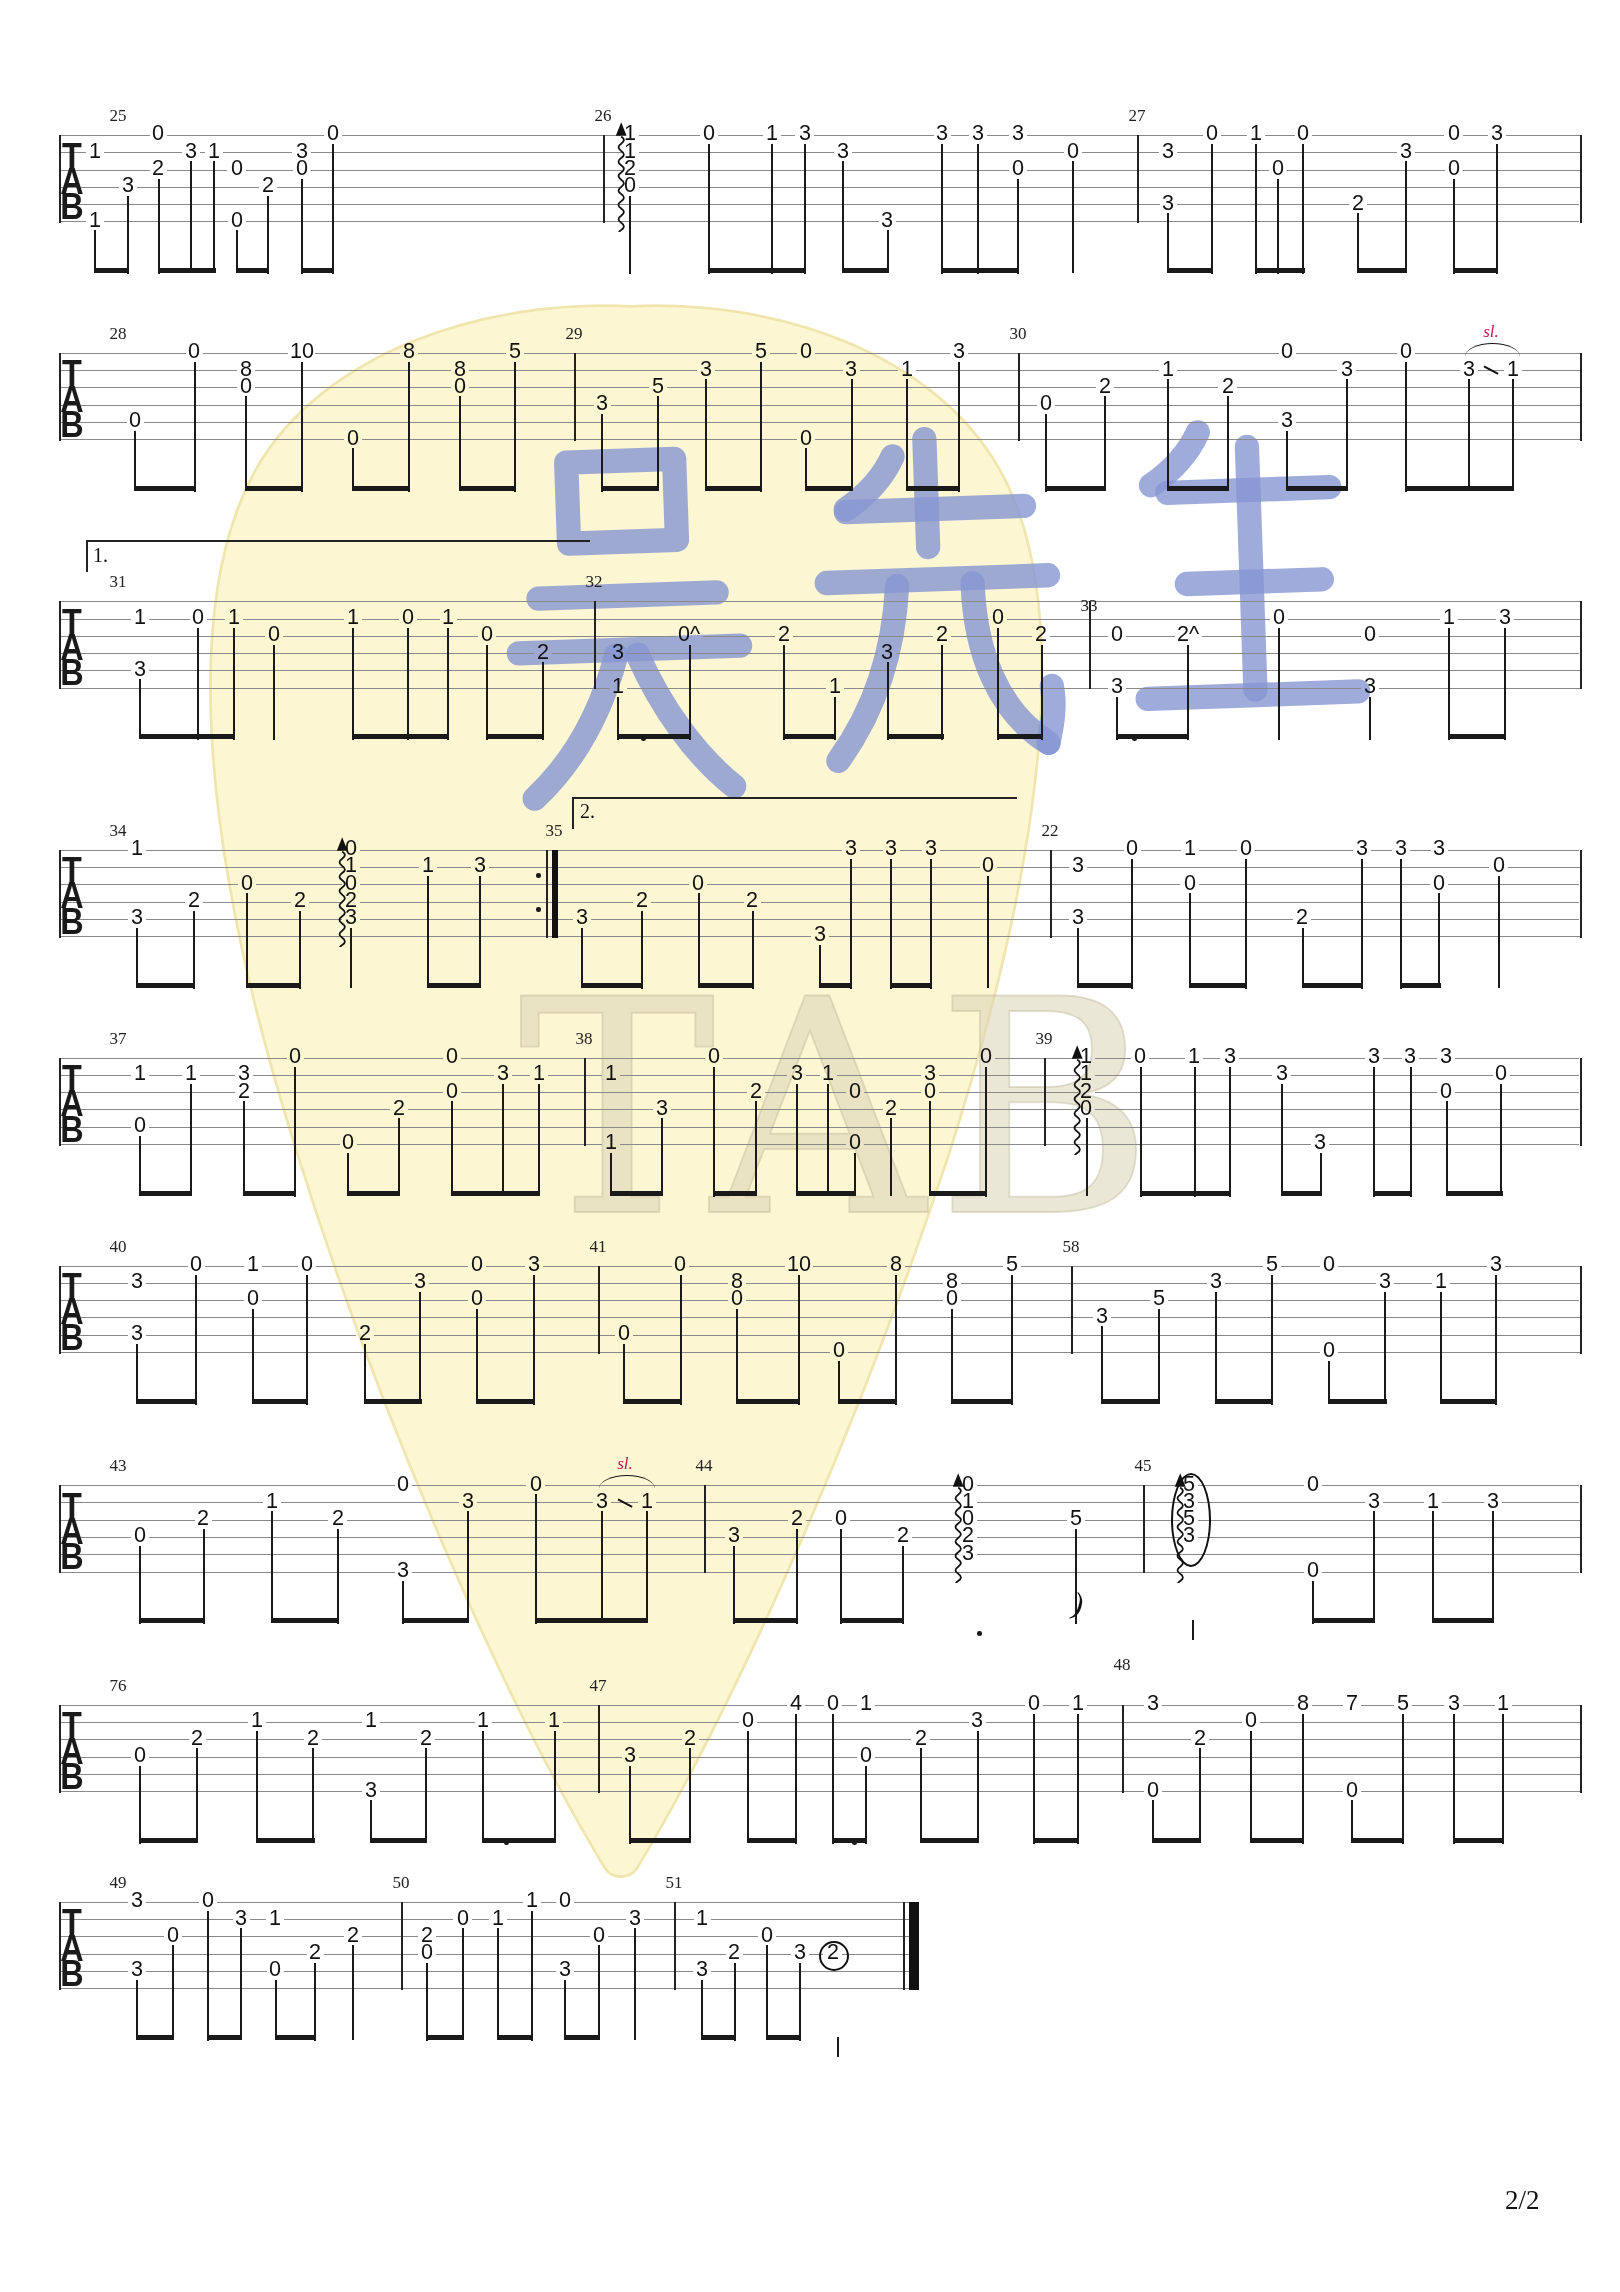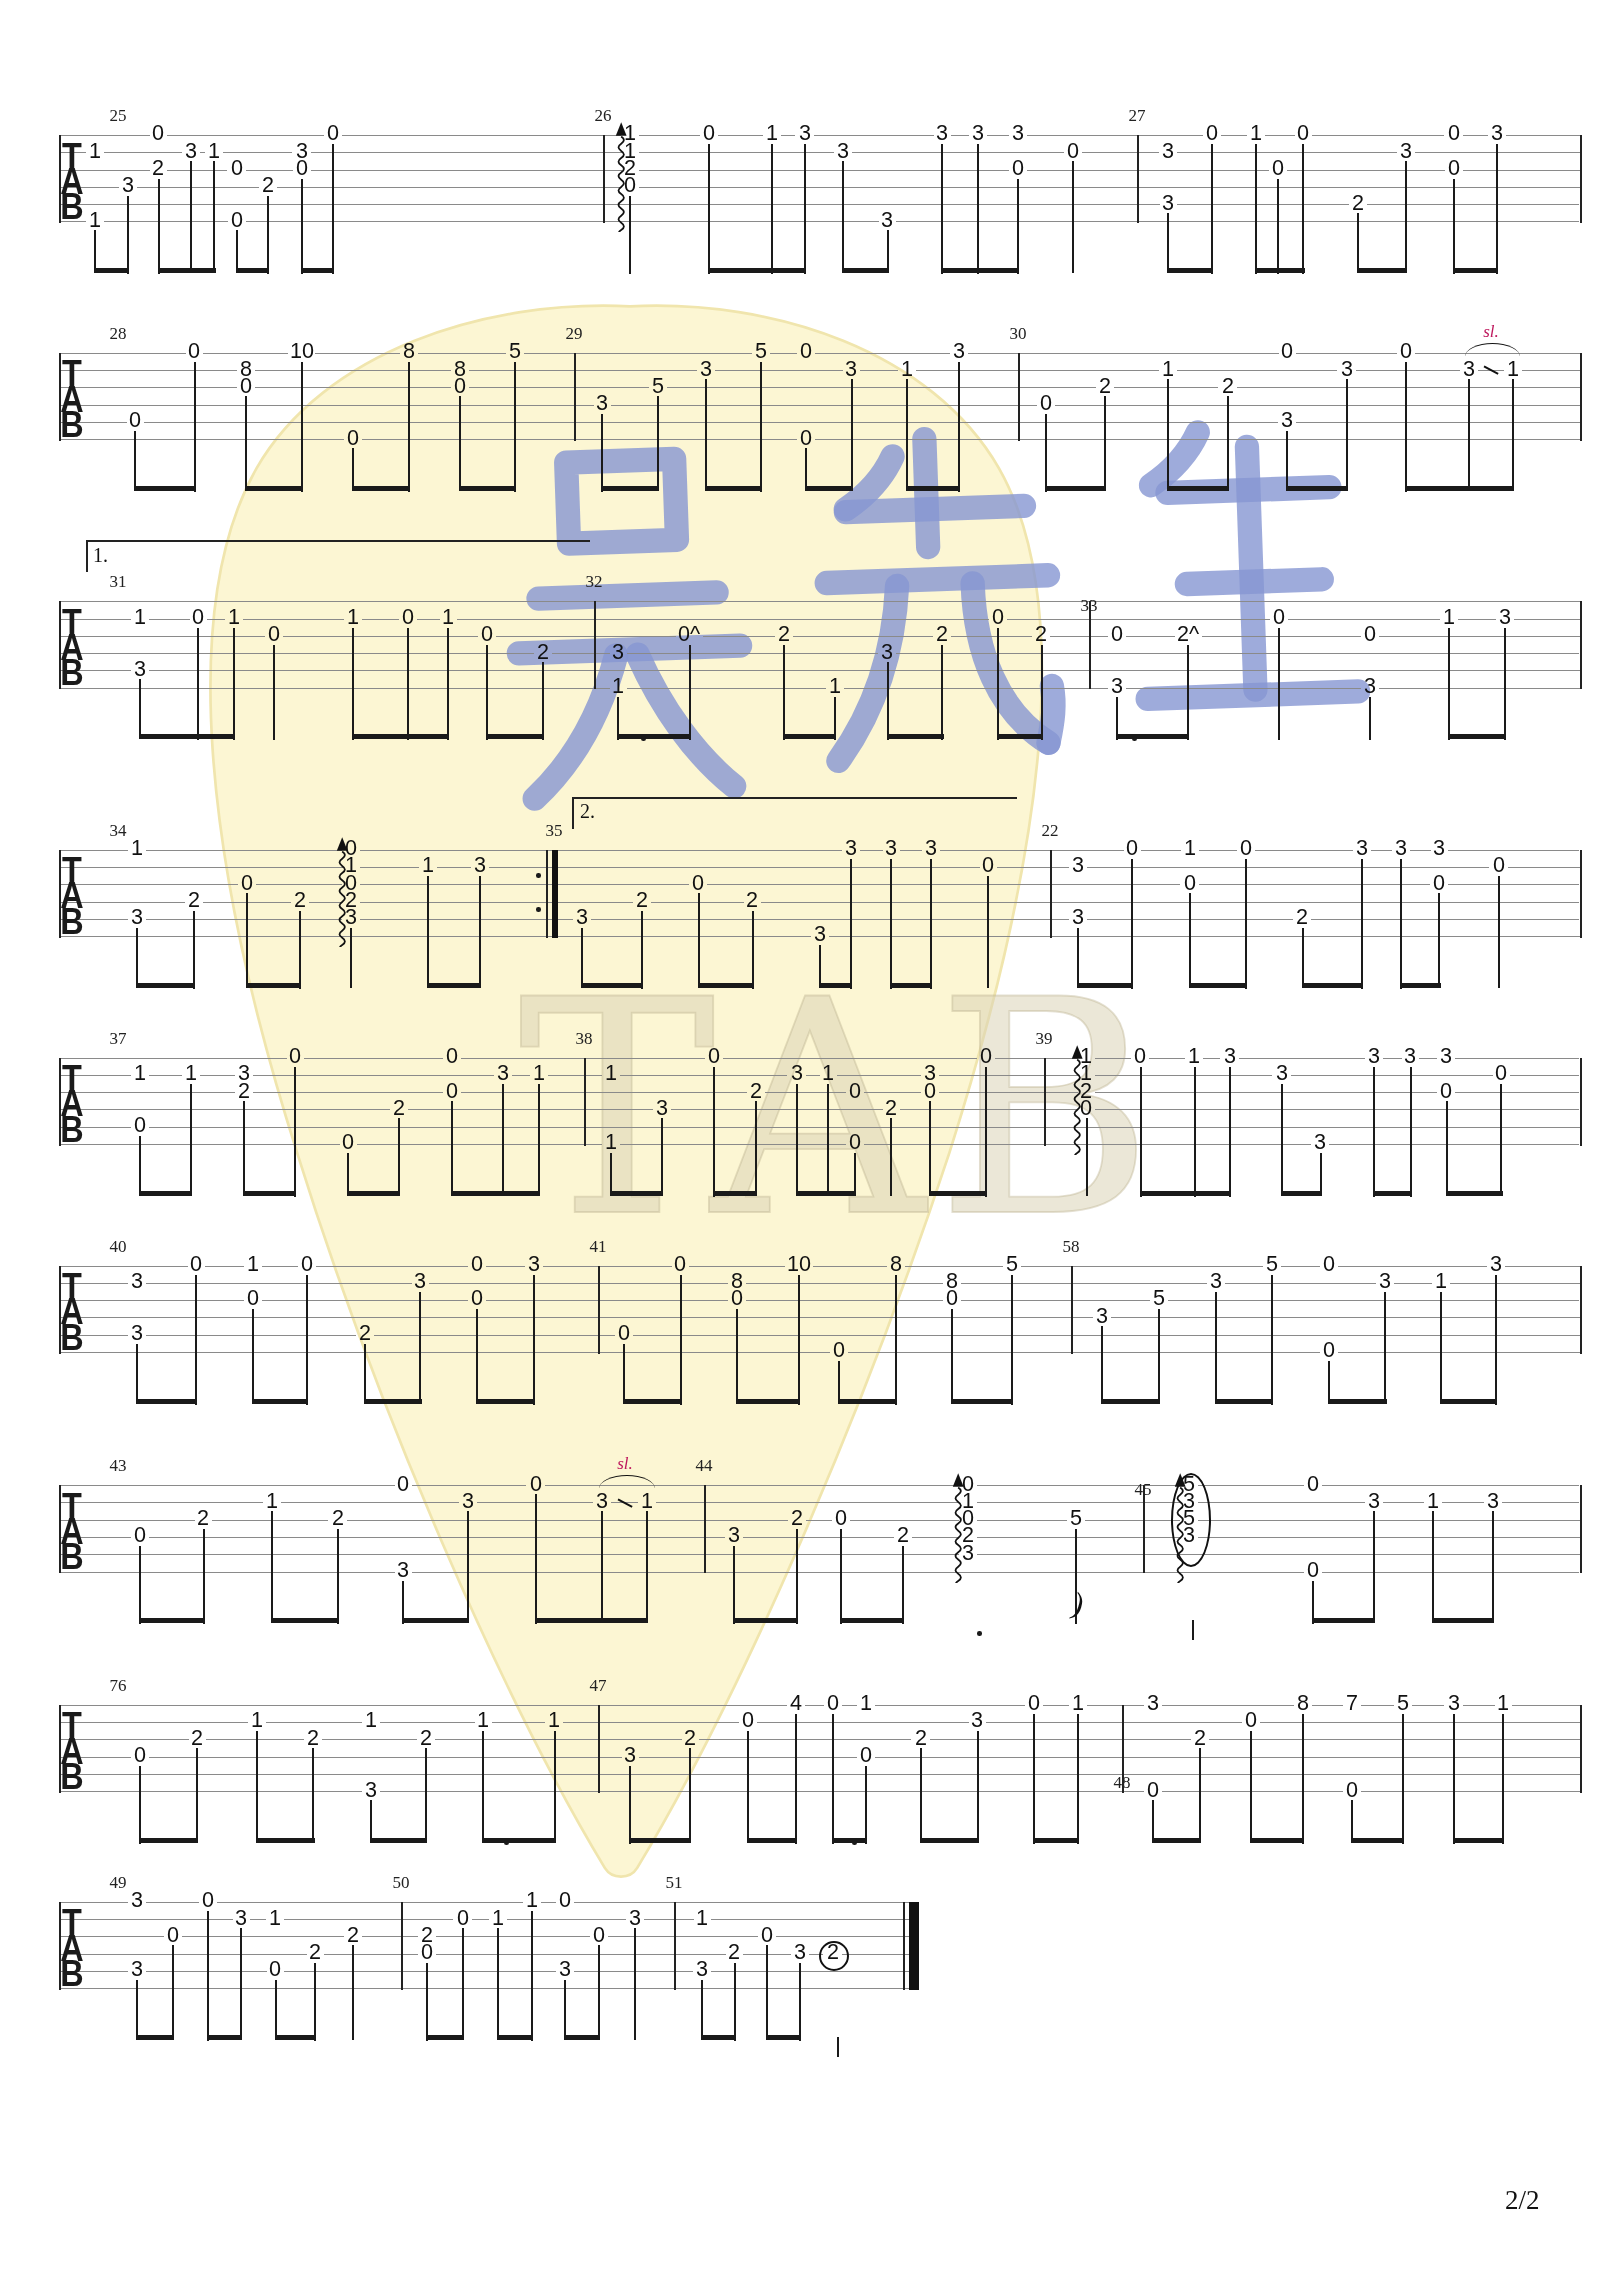--- a/index.html
+++ b/index.html
@@ -901,21 +901,21 @@
       <svg width="14.4" height="110" viewBox="0 0 16 122" style="position: absolute; left: 951px; top: 1473px;">
         <polygon points="8,0 2,15 14,15" fill="#111"></polygon>
         <path d="M8 16 Q14 20 8 24 Q2 28 8 32 Q14 36 8 40 Q2 44 8 48 Q14 52 8 56 Q2 60 8 64 Q14 68 8 72 Q2 76 8 80 Q14 84 8 88 Q2 92 8 96 Q14 100 8 104 Q2 108 8 112 Q14 116 8 120 Q2 124 8 128" fill="none" stroke="#111" stroke-width="2"></path>
       </svg>
       <div class="fret" style="left: 1076px; top: 1507px;">5</div>
       <div class="stem" style="left: 1075px; top: 1529px; height: 95px;"></div>
       <div class="beam" style="left: 733px; top: 1618px; width: 65px;"></div>
       <div class="beam" style="left: 840px; top: 1618px; width: 64px;"></div>
       <div class="dot" style="left: 977px; top: 1631px;"></div>
       <div class="tie" style="left: 1073px; top: 1586px;">)</div>
-      <div class="mnum" style="left: 1143px; top: 1456px; margin-top: 24px;">45</div>
+      <div class="mnum" style="left: 1143px; top: 1456px;">45</div>
       <div class="fret" style="left: 1189px; top: 1473px;">5</div>
       <div class="fret" style="left: 1189px; top: 1490px;">3</div>
       <div class="fret" style="left: 1189px; top: 1507px;">5</div>
       <div class="fret" style="left: 1189px; top: 1524px;">3</div>
       <svg width="14.4" height="110" viewBox="0 0 16 122" style="position: absolute; left: 1173px; top: 1473px;">
         <polygon points="8,0 2,15 14,15" fill="#111"></polygon>
         <path d="M8 16 Q14 20 8 24 Q2 28 8 32 Q14 36 8 40 Q2 44 8 48 Q14 52 8 56 Q2 60 8 64 Q14 68 8 72 Q2 76 8 80 Q14 84 8 88 Q2 92 8 96 Q14 100 8 104 Q2 108 8 112 Q14 116 8 120 Q2 124 8 128" fill="none" stroke="#111" stroke-width="2"></path>
       </svg>
       <div class="circle" style="left: 1171px; top: 1473px; width: 36px; height: 90px;"></div>
       <div class="fret" style="left: 1313px; top: 1473px;">0</div>
@@ -1017,21 +1017,21 @@
       <div class="fret" style="left: 1034px; top: 1692px;">0</div>
       <div class="stem" style="left: 1033px; top: 1714px; height: 130px;"></div>
       <div class="fret" style="left: 1078px; top: 1692px;">1</div>
       <div class="stem" style="left: 1077px; top: 1714px; height: 130px;"></div>
       <div class="beam" style="left: 629px; top: 1838px; width: 62px;"></div>
       <div class="beam" style="left: 747px; top: 1838px; width: 50px;"></div>
       <div class="beam" style="left: 832px; top: 1838px; width: 35px;"></div>
       <div class="beam" style="left: 920px; top: 1838px; width: 59px;"></div>
       <div class="beam" style="left: 1033px; top: 1838px; width: 46px;"></div>
       <div class="dot" style="left: 852px; top: 1840px;"></div>
-      <div class="mnum" style="left: 1122px; top: 1773px;">48</div>
+      <div class="mnum" style="left: 1122px; top: 1655px;">48</div>
       <div class="fret" style="left: 1153px; top: 1692px;">3</div>
       <div class="fret" style="left: 1153px; top: 1779px;">0</div>
       <div class="stem" style="left: 1152px; top: 1800px; height: 43px;"></div>
       <div class="fret" style="left: 1200px; top: 1727px;">2</div>
       <div class="stem" style="left: 1199px; top: 1748px; height: 95px;"></div>
       <div class="fret" style="left: 1251px; top: 1709px;">0</div>
       <div class="stem" style="left: 1250px; top: 1731px; height: 112px;"></div>
       <div class="fret" style="left: 1303px; top: 1692px;">8</div>
       <div class="stem" style="left: 1302px; top: 1714px; height: 130px;"></div>
       <div class="fret" style="left: 1352px; top: 1692px;">7</div>

